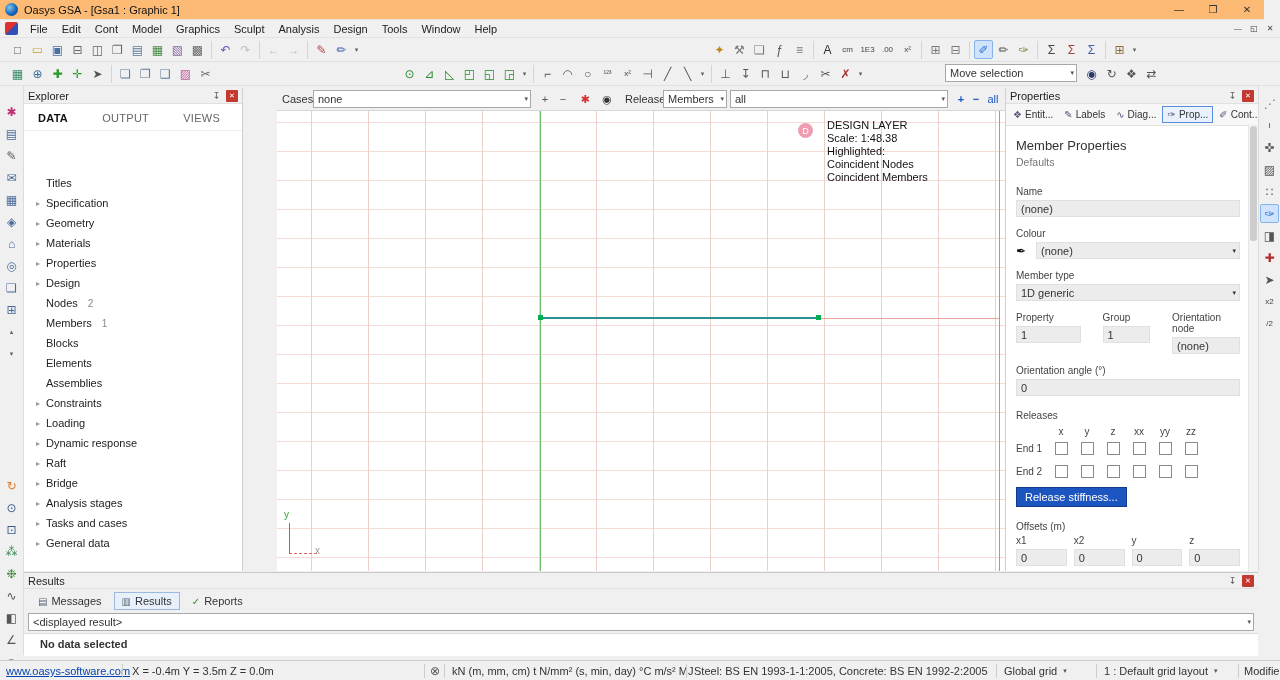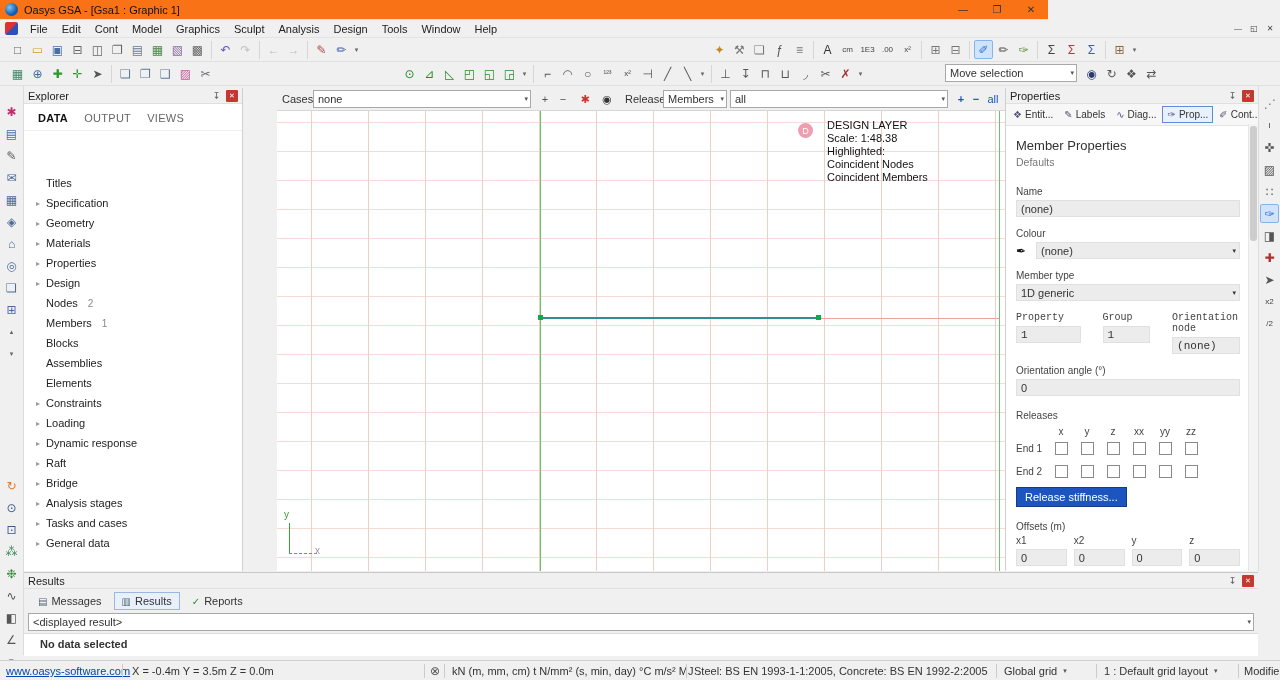--- a/index.html
+++ b/index.html
@@ -1,20 +1,20 @@
 <!DOCTYPE html>
 <html><head>
 <meta charset="utf-8">
 <style>
   *{margin:0;padding:0;box-sizing:border-box;}
   html,body{width:1280px;height:680px;overflow:hidden;}
   body{position:relative;font-family:"Liberation Sans","DejaVu Sans",sans-serif;font-size:11px;background:#f0f0f0;color:#222;}
 
   
-  .titlebar{position:absolute;left:0;top:0;width:1048px;height:20px;background:#f97316;display:flex;align-items:center;border-bottom:1px solid #e3e3e3;}
+  .titlebar{position:absolute;left:0;top:0;width:1264px;height:20px;background:#fdba74;display:flex;align-items:center;border-bottom:1px solid #e3e3e3;}
   .appicon{width:13px;height:13px;border-radius:50%;margin:0 6px 0 5px;background:radial-gradient(circle at 35% 35%,#7ec8e8,#1565c0 55%,#0b3a77);}
   .titletext{font-size:11px;color:#111;}
   .wbtns{margin-left:auto;display:flex;height:20px;}
   .wbtn{width:34px;height:20px;display:flex;align-items:center;justify-content:center;font-size:10px;color:#333;}
   .menubar{position:absolute;left:0;top:20px;width:1280px;height:18px;background:#f0f0f0;display:flex;align-items:center;border-bottom:1px solid #e3e3e3;}
   .gsalogo{width:13px;height:13px;margin:0 5px;border-radius:2px;background:linear-gradient(135deg,#e0312f 45%,#2b50b8 55%);}
   .mitem{padding:0 7px;height:18px;display:flex;align-items:center;color:#222;}
   .childbtns{margin-left:auto;display:flex;margin-right:2px;}
   .childbtn{width:16px;height:15px;display:flex;align-items:center;justify-content:center;font-size:8px;color:#444;border:1px solid transparent;}
 
@@ -36,21 +36,21 @@
   .vtb-right{left:1258px;top:86px;width:22px;height:485px;border-left:1px solid #dcdcdc;}
   .vcol{display:flex;flex-direction:column;align-items:center;gap:3px;position:absolute;width:100%;}
 
   
   .phead{height:16px;display:flex;align-items:center;padding:0 4px;background:#f0f0f0;border-bottom:1px solid #e0e0e0;font-size:11px;color:#222;}
   .phead .sp{margin-left:auto;}
   .pinbtn{font-size:9px;color:#555;width:13px;text-align:center;}
   .closebox{width:12px;height:12px;background:#c4392f;color:#fff;font-size:7px;display:flex;align-items:center;justify-content:center;margin-left:3px;border-radius:1px;}
 
   .explorer{position:absolute;left:24px;top:88px;width:219px;height:483px;background:#fff;border-right:1px solid #d0d0d0;}
-  .exp-tabs{display:flex;gap:16px;padding:8px 14px 6px;border-bottom:1px solid #eee;}
+  .exp-tabs{display:flex;gap:34px;padding:8px 14px 6px;border-bottom:1px solid #eee;}
   .exp-tab{color:#666;font-size:11px;letter-spacing:.3px;}
   .exp-tab.active{color:#111;font-weight:bold;}
   .tree{padding-top:4px;margin-top:38px;}
   .trow{height:20px;display:flex;align-items:center;padding-left:6px;}
   .tarrow{width:16px;font-size:8px;color:#999;text-align:center;}
   .tlabel{font-size:11px;color:#222;}
   .tcount{margin-left:10px;font-size:10px;color:#888;}
 
   
   .center{position:absolute;left:277px;top:88px;width:728px;height:483px;background:#fff;}
@@ -78,21 +78,21 @@
   .ptab{display:flex;align-items:center;gap:3px;padding:2px 4px;font-size:10px;color:#333;border:1px solid transparent;white-space:nowrap;}
   .ptab .pticon{font-size:10px;color:#557;}
   .ptab.active{border-color:#5a8ed8;background:#e8f1fc;}
   .pcontent{padding:8px 18px 0 10px;}
   .pheading{font-size:13px;color:#333;margin-top:4px;}
   .psub{font-size:10.5px;color:#777;margin-top:3px;}
   .plabel{font-size:10px;color:#444;margin:11px 0 3px;}
   .pfield{background:#ececec;border:1px solid #e0e0e0;height:17px;display:flex;align-items:center;padding:0 4px;font-size:11px;color:#333;position:relative;}
   .pfield.drop{padding-right:14px;}
   .pfield .chev{position:absolute;right:3px;top:50%;transform:translateY(-50%);font-size:7px;color:#333;}
-  .prow{display:flex;gap:22px;font-family:Liberation Mono, monospace;}
+  .prow{display:flex;gap:22px;}
   .pcol74{width:76px;} .pcol56{width:56px;} .pcol80{width:80px;}
   .inkicon{width:16px;font-size:12px;color:#111;display:flex;align-items:center;}
   .rhead,.rrow{display:flex;align-items:center;margin-top:5px;}
   .rlab{width:32px;font-size:10px;color:#444;}
   .rcell{width:26px;display:flex;justify-content:center;font-size:10px;color:#444;}
   .cbx{width:13px;height:13px;border:1px solid #8a8a8a;background:#fff;}
   .btn-release{margin-top:9px;display:inline-block;background:#1d55c0;border:1px solid #123c8a;color:#fff;font-size:11px;padding:3px 8px;}
   .offgrid{display:flex;gap:7px;}
   .offcol{width:51px;}
   .offlab{font-size:10px;color:#444;margin-bottom:3px;}
@@ -352,26 +352,26 @@
         <span class="tlabel">Members</span>
         <span class="tcount">1</span>
       </div>
     <div class="trow">
         <span class="tarrow"></span>
         <span class="tlabel">Blocks</span>
         <span class="tcount"></span>
       </div>
     <div class="trow">
         <span class="tarrow"></span>
+        <span class="tlabel">Elements</span>
+        <span class="tcount"></span>
+      </div>
+    <div class="trow">
+        <span class="tarrow"></span>
         <span class="tlabel">Assemblies</span>
-        <span class="tcount"></span>
-      </div>
-    <div class="trow">
-        <span class="tarrow"></span>
-        <span class="tlabel">Elements</span>
         <span class="tcount"></span>
       </div>
     <div class="trow">
         <span class="tarrow">▸</span>
         <span class="tlabel">Constraints</span>
         <span class="tcount"></span>
       </div>
     <div class="trow">
         <span class="tarrow">▸</span>
         <span class="tlabel">Loading</span>

